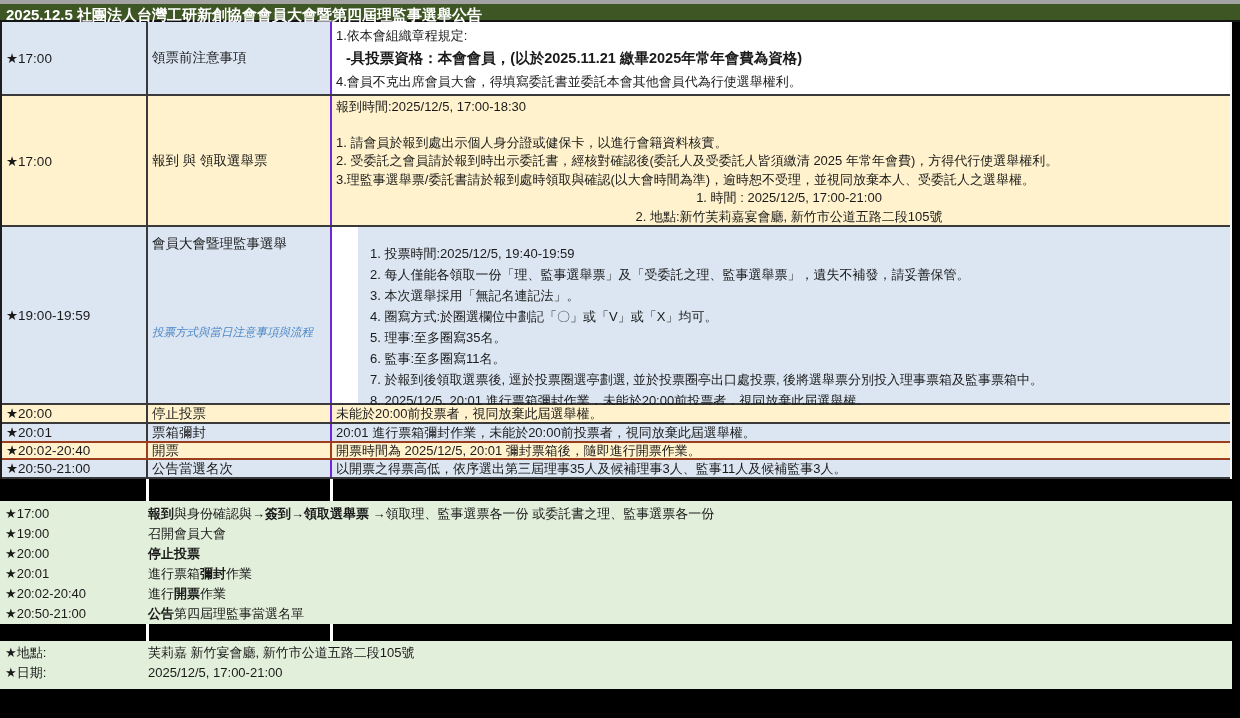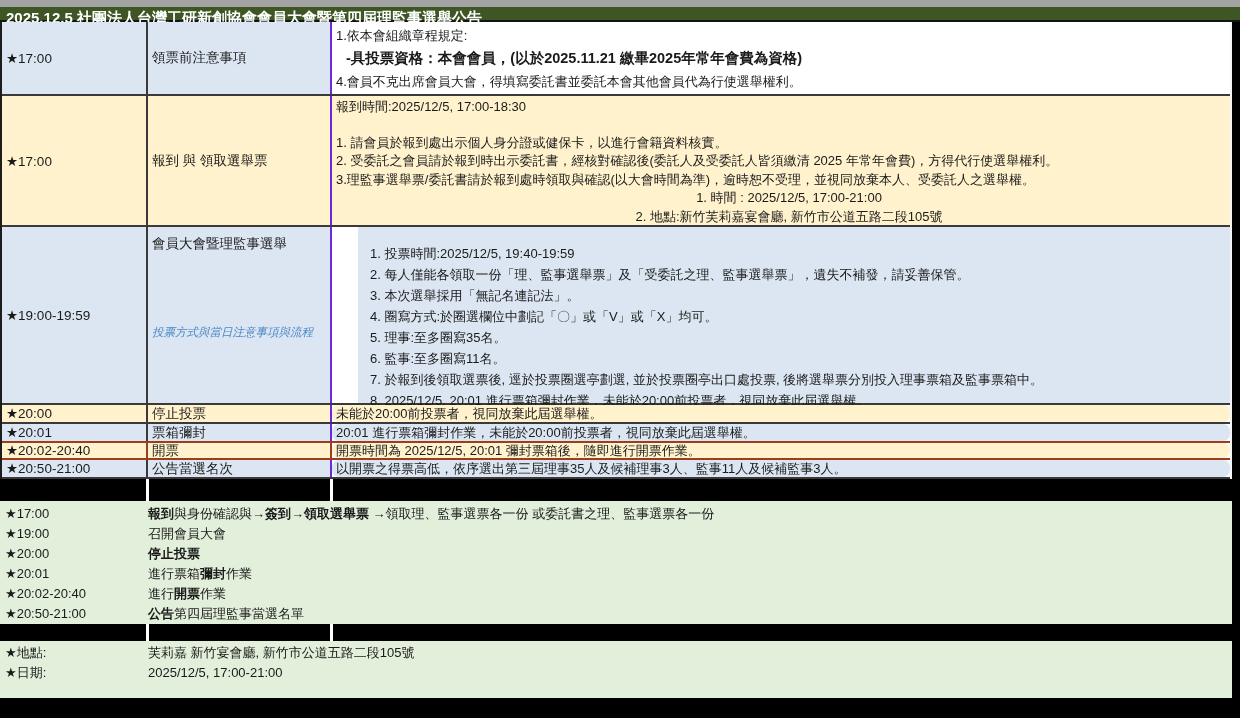--- a/index.html
+++ b/index.html
@@ -1,20 +1,20 @@
 <!DOCTYPE html>
 <html><head>
 <meta charset="utf-8">
 <style>
   * { box-sizing: border-box; }
   html,body { margin:0; padding:0; }
   body { font-family:"Liberation Sans","DejaVu Sans",sans-serif; color:#1a1a1a; }
   .page { position:relative; width:1240px; height:718px; background:#000; overflow:hidden; }
   .header { width:1240px; height:22px; background:#3d5623; color:#ffffff; font-weight:bold;
-            font-size:15px; line-height:21px; padding-left:6px; border-top:7px solid #a3a3a3;
+            font-size:15px; line-height:21px; padding-left:6px; border-top:4px solid #a3a3a3;
             border-bottom:2px solid #141414; }
   .content { width:1232px; background:#fff; border-left:2px solid #1d1d1d; border-right:2px solid #f5f5f5; }
 
   
   .srow { display:flex; border-bottom:2px solid #3a3a3a; }
   .cell { padding:0 4px; }
   .c1 { width:146px; border-right:2px solid #3a3a3a; display:flex; align-items:center; font-size:13.5px; }
   .c2 { width:184px; border-right:2px solid #6d28d9; display:flex; align-items:center; font-size:13.5px; }
   .c3 { flex:1; font-size:13px; }
   .bg-blue { background:#dbe6f2; }
@@ -31,21 +31,21 @@
   .spacer { height:17px; }
   .ind2 { padding-left:16px;text-align:center; }
 
   .r2 .c2 { display:block; padding-top:8px; }
   .r2 .c3 { padding-top:16px; height:176px;margin-left:26px; }
   .r2 .c3 .ln { line-height:21px; }
   .ind3 { padding-left:8px; }
   .vote-link { margin-top:72px; color:#4e87c5; font-style:italic; font-size:11.5px; }
 
   .single { height:19px; }
-  .single .c3 { display:flex; align-items:center; line-height:19px;border-radius:7px; }
+  .single .c3 { display:flex; align-items:center; line-height:19px; }
   .single .c1, .single .c2 { line-height:19px; }
 
   .red-row { border-top:2px solid #9c3e1e; border-bottom:2px solid #9c3e1e; margin-top:-2px; }
   .red-row .c1, .red-row .c2 { border-right-color:#9c3e1e; }
 
   
   .sep { display:flex; width:1232px; background:#fff; height:22px; }
   .sep > div { background:#000; height:100%; }
   .sep .s1 { width:146px; }
   .sep .s2 { width:184px; border-left:3px solid #fff; }
@@ -53,21 +53,21 @@
   .sep2 { height:17px; }
 
   
   .timeline { width:1232px; background:#e2efda; padding-top:3px; }
   .trow { display:flex; height:20px; line-height:20px; font-size:13px; }
   .ttime { width:148px; padding-left:5px; }
   .ttext { flex:1; }
   .b { font-weight:bold; }
 
   
-  .footer { width:1232px; background:#e2efda; padding-top:2px; padding-bottom:15px; }
+  .footer { width:1232px; background:#e2efda; padding-top:2px; padding-bottom:6px; }
   .frow { display:flex; height:20px; line-height:20px; font-size:13px; }
   .flabel { width:148px; padding-left:5px; }
   .fvalue { flex:1; }
 </style>
 </head>
 <body>
 
 <div class="page">
 
   <div class="header">2025.12.5 社團法人台灣工研新創協會會員大會暨第四屆理監事選舉公告</div>

